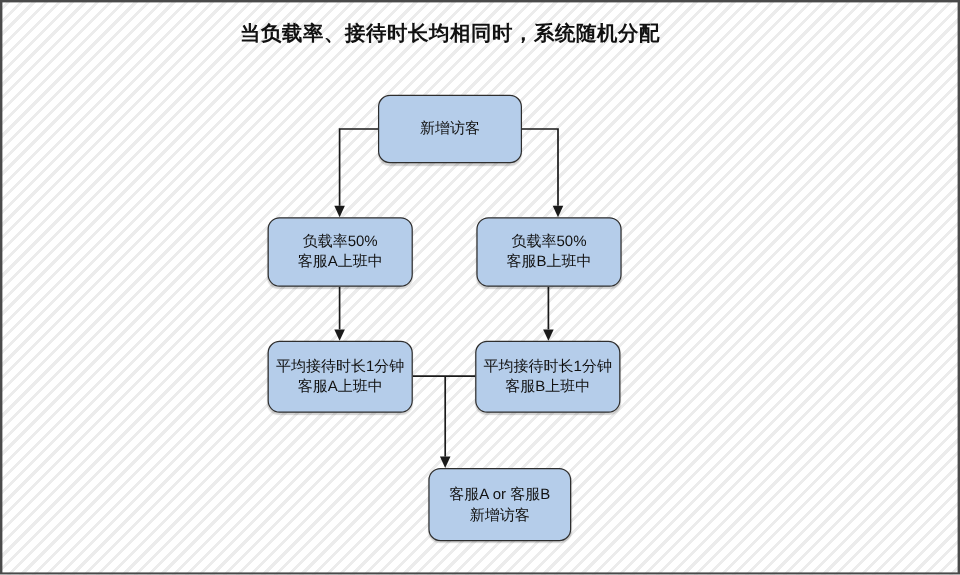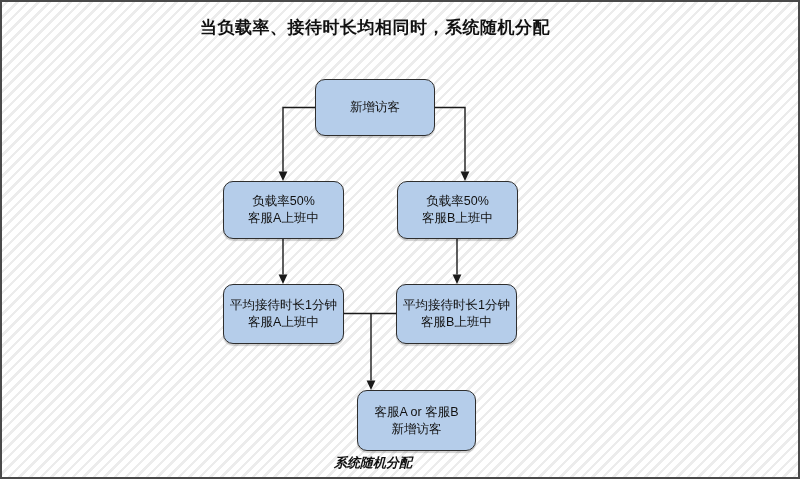--- a/index.html
+++ b/index.html
@@ -129,17 +129,16 @@
   <div class="node n-wait-b">
     <span>平均接待时长1分钟</span>
     <span class="italic">客服B上班中</span>
   </div>
 
   <div class="node n-result">
     <span class="italic">客服A or 客服B</span>
     <span class="italic">新增访客</span>
   </div>
 
-  <div class="caption">系统随机分配</div>
 
   <div class="frame-border"></div>
 
 </div>
 
 </body></html>

